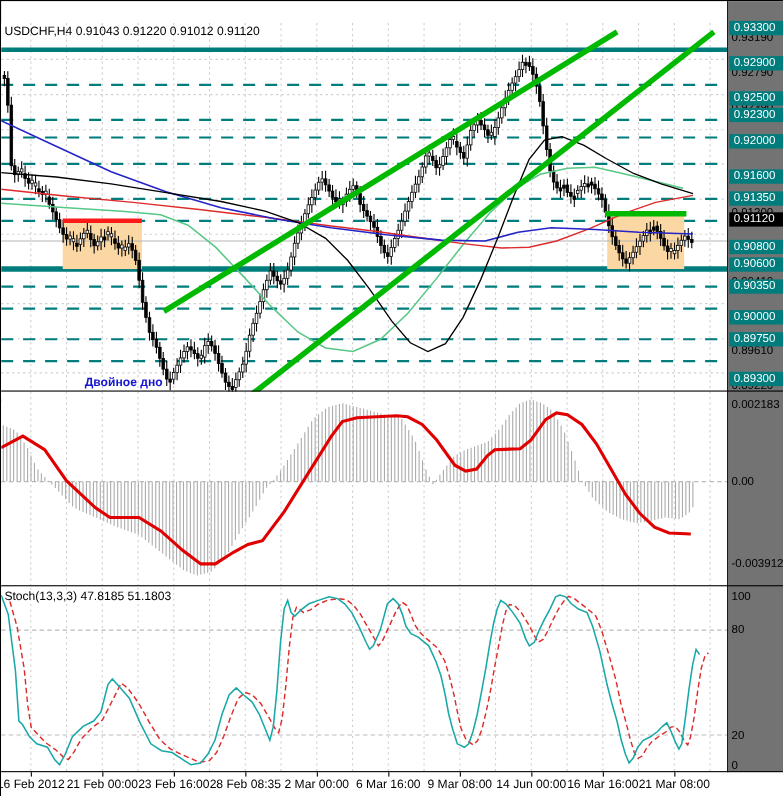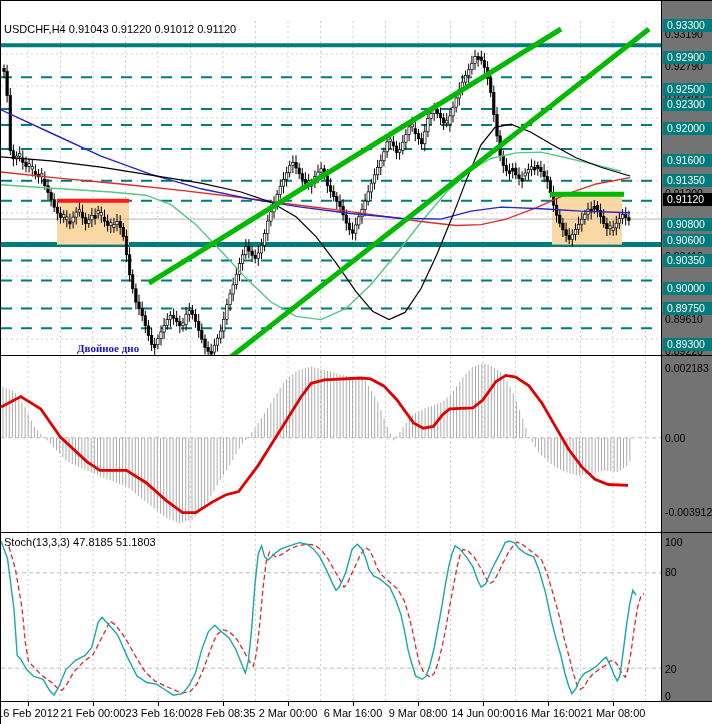--- a/index.html
+++ b/index.html
@@ -289,21 +289,21 @@
           <polyline points="0.0,135.9 50.0,139.9 100.0,146.2 150.0,154.2 200.0,162.2 240.0,171.0 270.0,181.3 295.0,195.7 315.0,215.6 335.0,241.9 355.0,270.7 372.0,290.6 388.0,298.6 404.0,291.4 420.0,267.5 436.0,233.2 452.0,194.1 466.0,157.4 480.0,123.9 494.0,106.4 510.0,103.2 530.0,111.2 550.0,123.1 575.0,136.7 600.0,146.2 629.0,155.0" fill="none" stroke="#000000" stroke-width="1.2"></polyline>
         </g>
         <g>
           <line x1="56" y1="179.73999999999978" x2="128" y2="179.73999999999978" stroke="#FF1A1A" stroke-width="4"></line>
           <line x1="549" y1="173.3599999999996" x2="623" y2="173.3599999999996" stroke="#00B900" stroke-width="5"></line>
           <line x1="212" y1="350" x2="648" y2="8" stroke="#00B900" stroke-width="5"></line>
           <line x1="148" y1="262" x2="560" y2="8" stroke="#00B900" stroke-width="5"></line>
         </g>
       </svg>
     <div class="panel-label">USDCHF,H4 0.91043 0.91220 0.91012 0.91120</div>
-    <div id="annotation" style="color: rgb(21, 21, 207); font-family: Liberation Serif, serif;">Двойное дно</div>
+    <div id="annotation" style="color: rgb(21, 21, 207);">Двойное дно</div>
   </div>
 
   <div class="panel" id="macd-panel" style="top:355px;height:176px;">
     <svg id="macd-svg" width="660" height="176">
         <g>
           <line x1="27" y1="0" x2="27" y2="176" stroke="#CECECE" stroke-width="1" stroke-dasharray="2,3"></line>
           <line x1="59.5" y1="0" x2="59.5" y2="176" stroke="#CECECE" stroke-width="1" stroke-dasharray="2,3"></line>
           <line x1="92" y1="0" x2="92" y2="176" stroke="#CECECE" stroke-width="1" stroke-dasharray="2,3"></line>
           <line x1="124.5" y1="0" x2="124.5" y2="176" stroke="#CECECE" stroke-width="1" stroke-dasharray="2,3"></line>
           <line x1="157" y1="0" x2="157" y2="176" stroke="#CECECE" stroke-width="1" stroke-dasharray="2,3"></line>

